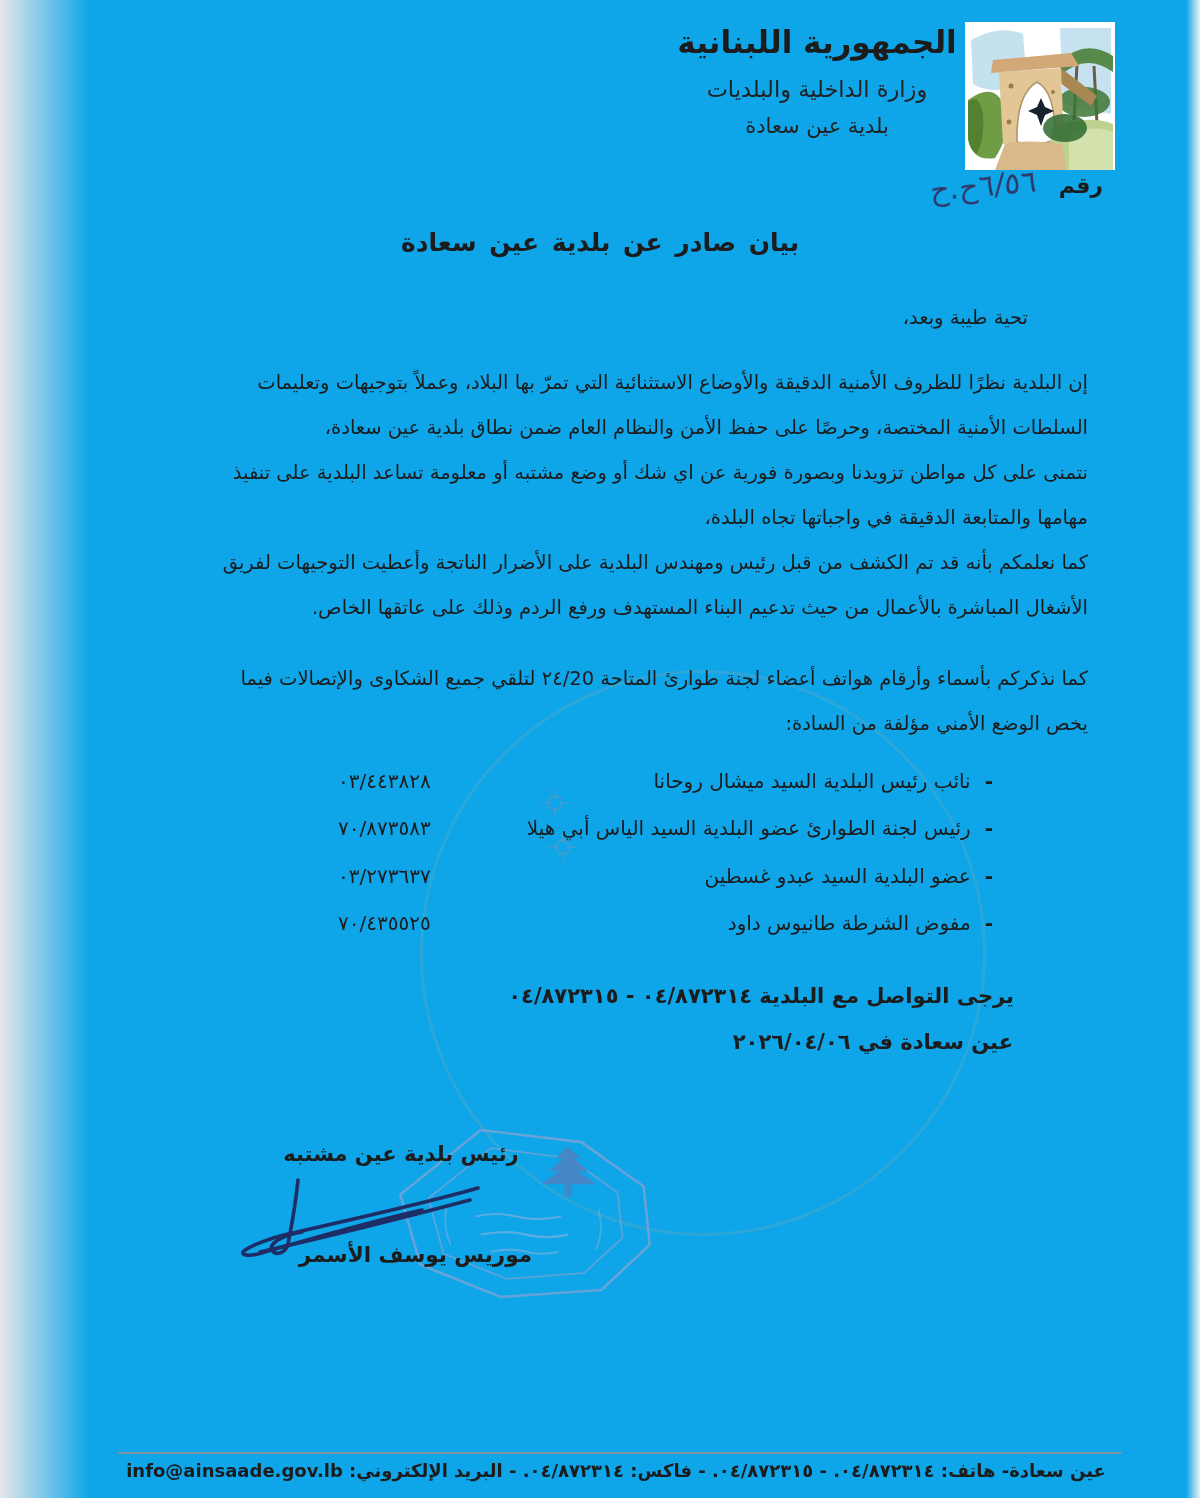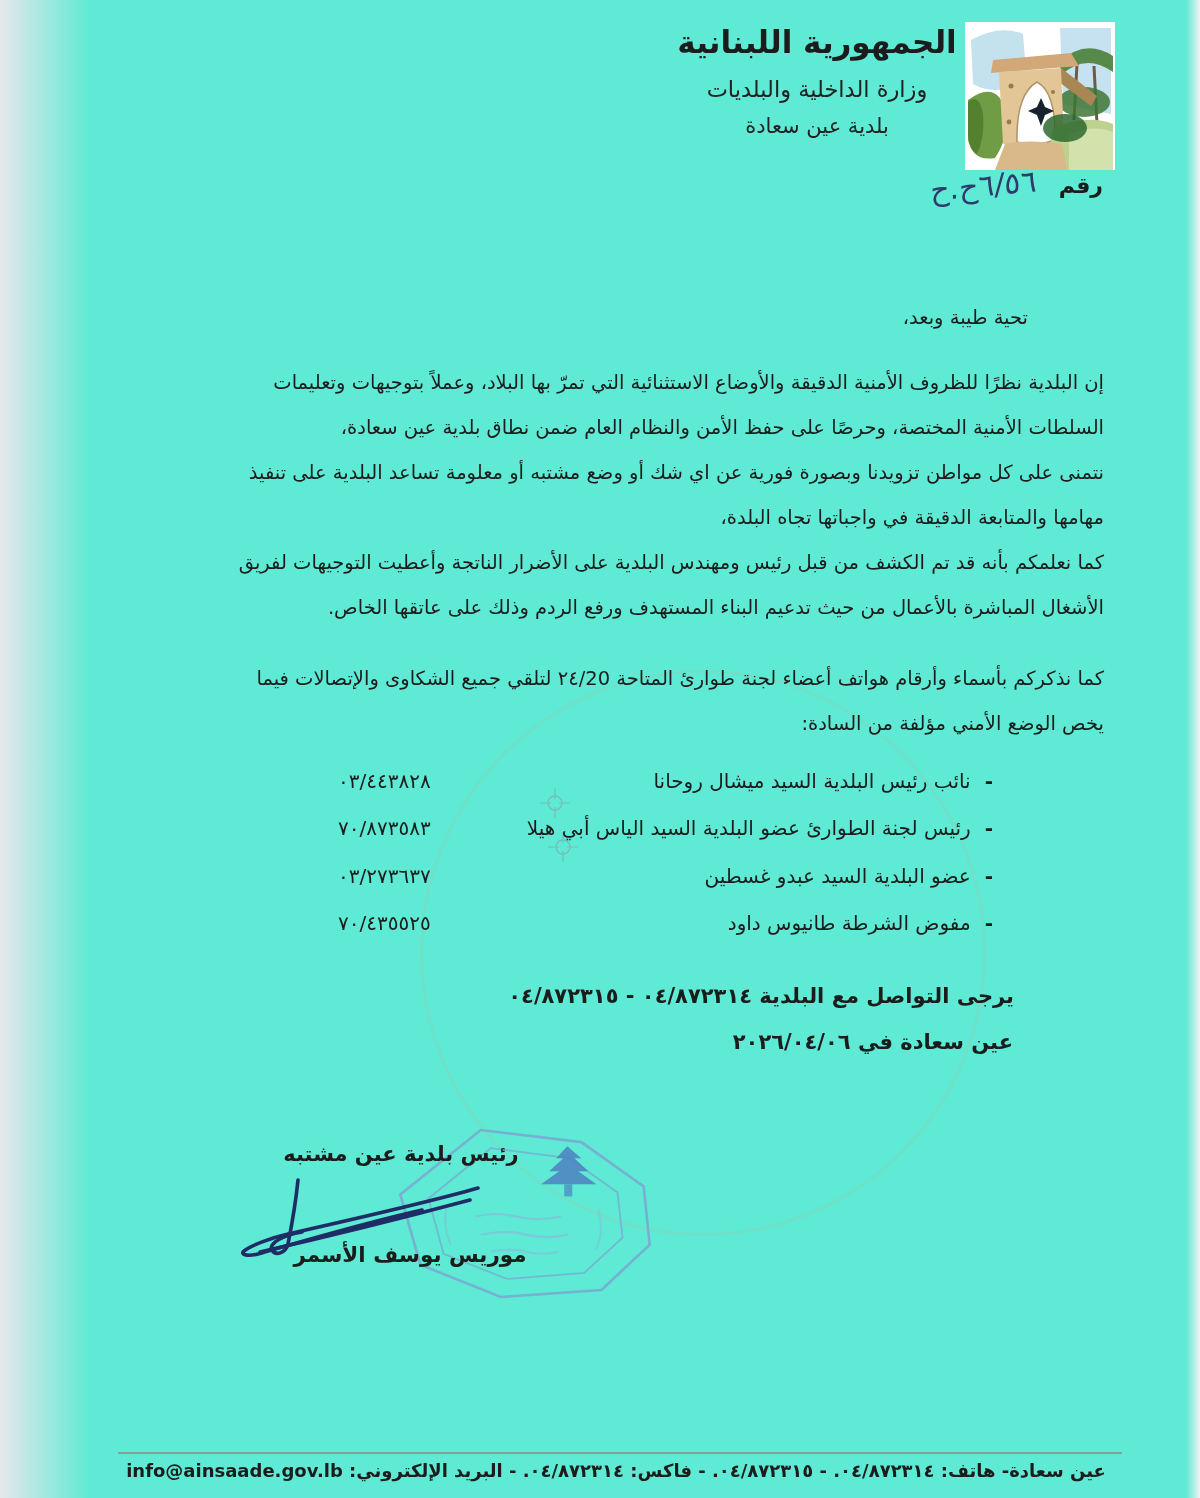--- a/index.html
+++ b/index.html
@@ -1,17 +1,17 @@
 <!DOCTYPE html>
 <html lang="ar"><head>
 <meta charset="utf-8">
 <style>
   html,body{margin:0;padding:0;background:#ffffff;}
   .page{
-    position:relative;width:1200px;height:1498px;background:#5eead4;
+    position:relative;width:1200px;height:1498px;background:#0ea5e9;
     overflow:hidden;font-family:"DejaVu Sans",sans-serif;color:#1c1c1c;
     direction:rtl;
   }
   
   .edge-left{position:absolute;left:0;top:0;bottom:0;width:100px;
     background:linear-gradient(90deg,#e7e7ea 0%,rgba(255,255,255,0) 90%);}
   .edge-right{position:absolute;right:0;top:0;bottom:0;width:14px;
     background:linear-gradient(270deg,#f1f1f3 0%,rgba(255,255,255,0) 100%);}
 
   
@@ -24,41 +24,41 @@
   .ref-line{position:absolute;top:168px;right:97px;display:flex;align-items:center;gap:22px;}
   .ref-label{font-size:22px;font-weight:bold;}
   .ref-value{font-size:30px;color:#2e3b6b;letter-spacing:3px;
     transform:rotate(-5deg) skewX(-4deg);display:inline-block;}
 
   .doc-title{position:absolute;top:228px;left:0;width:100%;text-align:center;
     font-size:25px;font-weight:bold;word-spacing:4px;}
 
   .greeting{position:absolute;top:306px;right:172px;font-size:19.5px;}
 
-  .body-text{position:absolute;top:360px;right:96px;width:945px;}
+  .body-text{position:absolute;top:360px;right:112px;width:945px;}
   .para{white-space:pre;direction:rtl;text-align:right;font-size:19.5px;
     line-height:45px;margin:0;}
   .para-gap{margin-top:26px;}
 
   
   .committee{position:absolute;top:757px;right:207px;width:655px;}
   .c-row{display:flex;justify-content:space-between;align-items:center;height:47.5px;direction:rtl;}
   .c-name{font-size:20px;white-space:nowrap;}
   .c-dash{font-size:20px;font-weight:bold;margin-left:14px;}
   .c-phone{font-size:20px;letter-spacing:1px;}
 
   .contact-line{position:absolute;top:984px;right:186px;font-size:21px;font-weight:bold;}
   .date-line{position:absolute;top:1030px;right:187px;font-size:21px;font-weight:bold;}
 
   
   .stamp{position:absolute;top:1124px;left:390px;width:272px;height:176px;}
   .sig-title{position:absolute;top:1142px;left:276px;width:250px;text-align:center;
     font-size:21px;font-weight:bold;}
   .sig-ink{position:absolute;top:1172px;left:230px;width:258px;height:88px;}
-  .sig-name{position:absolute;top:1242px;left:276px;width:268px;text-align:center;
+  .sig-name{position:absolute;top:1242px;left:264px;width:268px;
     font-size:21.5px;font-weight:bold;}
 
   
   .wm-ring{position:absolute;left:420px;top:670px;width:560px;height:560px;
     border:3px solid rgba(205,178,138,0.16);border-radius:50%;}
   .reg-mark{position:absolute;width:34px;height:34px;opacity:.5;}
   .reg-a{left:538px;top:786px;}
   .reg-b{left:546px;top:830px;}
 
   
@@ -114,20 +114,21 @@
     <path d="M104,112 Q130,102 148,110 L148,148 L104,148 Z" fill="#d8e5b4" opacity="0.8"></path>
     <ellipse cx="100" cy="106" rx="22" ry="14" fill="#2f6a30" opacity="0.85"></ellipse>
     <path d="M40,122 Q62,117 97,122 L102,148 L30,148 Z" fill="#d9b98a"></path>
   </svg>
 
   <div class="ref-line">
     <span class="ref-label">رقم</span>
     <bdo dir="ltr" class="ref-value">ح.ح٦/٥٦</bdo>
   </div>
 
+  <div class="doc-title">بيان صادر عن بلدية عين سعادة</div>
 
   <div class="greeting">تحية طيبة وبعد،</div>
 
   <div class="body-text">
     <p class="para">إن البلدية نظرًا للظروف الأمنية الدقيقة والأوضاع الاستثنائية التي تمرّ بها البلاد، وعملاً بتوجيهات وتعليمات
 السلطات الأمنية المختصة، وحرصًا على حفظ الأمن والنظام العام ضمن نطاق بلدية عين سعادة،</p>
     <p class="para">نتمنى على كل مواطن تزويدنا وبصورة فورية عن اي شك أو وضع مشتبه أو معلومة تساعد البلدية على تنفيذ
 مهامها والمتابعة الدقيقة في واجباتها تجاه البلدة،</p>
     <p class="para">كما نعلمكم بأنه قد تم الكشف من قبل رئيس ومهندس البلدية على الأضرار الناتجة وأعطيت التوجيهات لفريق
 الأشغال المباشرة بالأعمال من حيث تدعيم البناء المستهدف ورفع الردم وذلك على عاتقها الخاص.</p>

